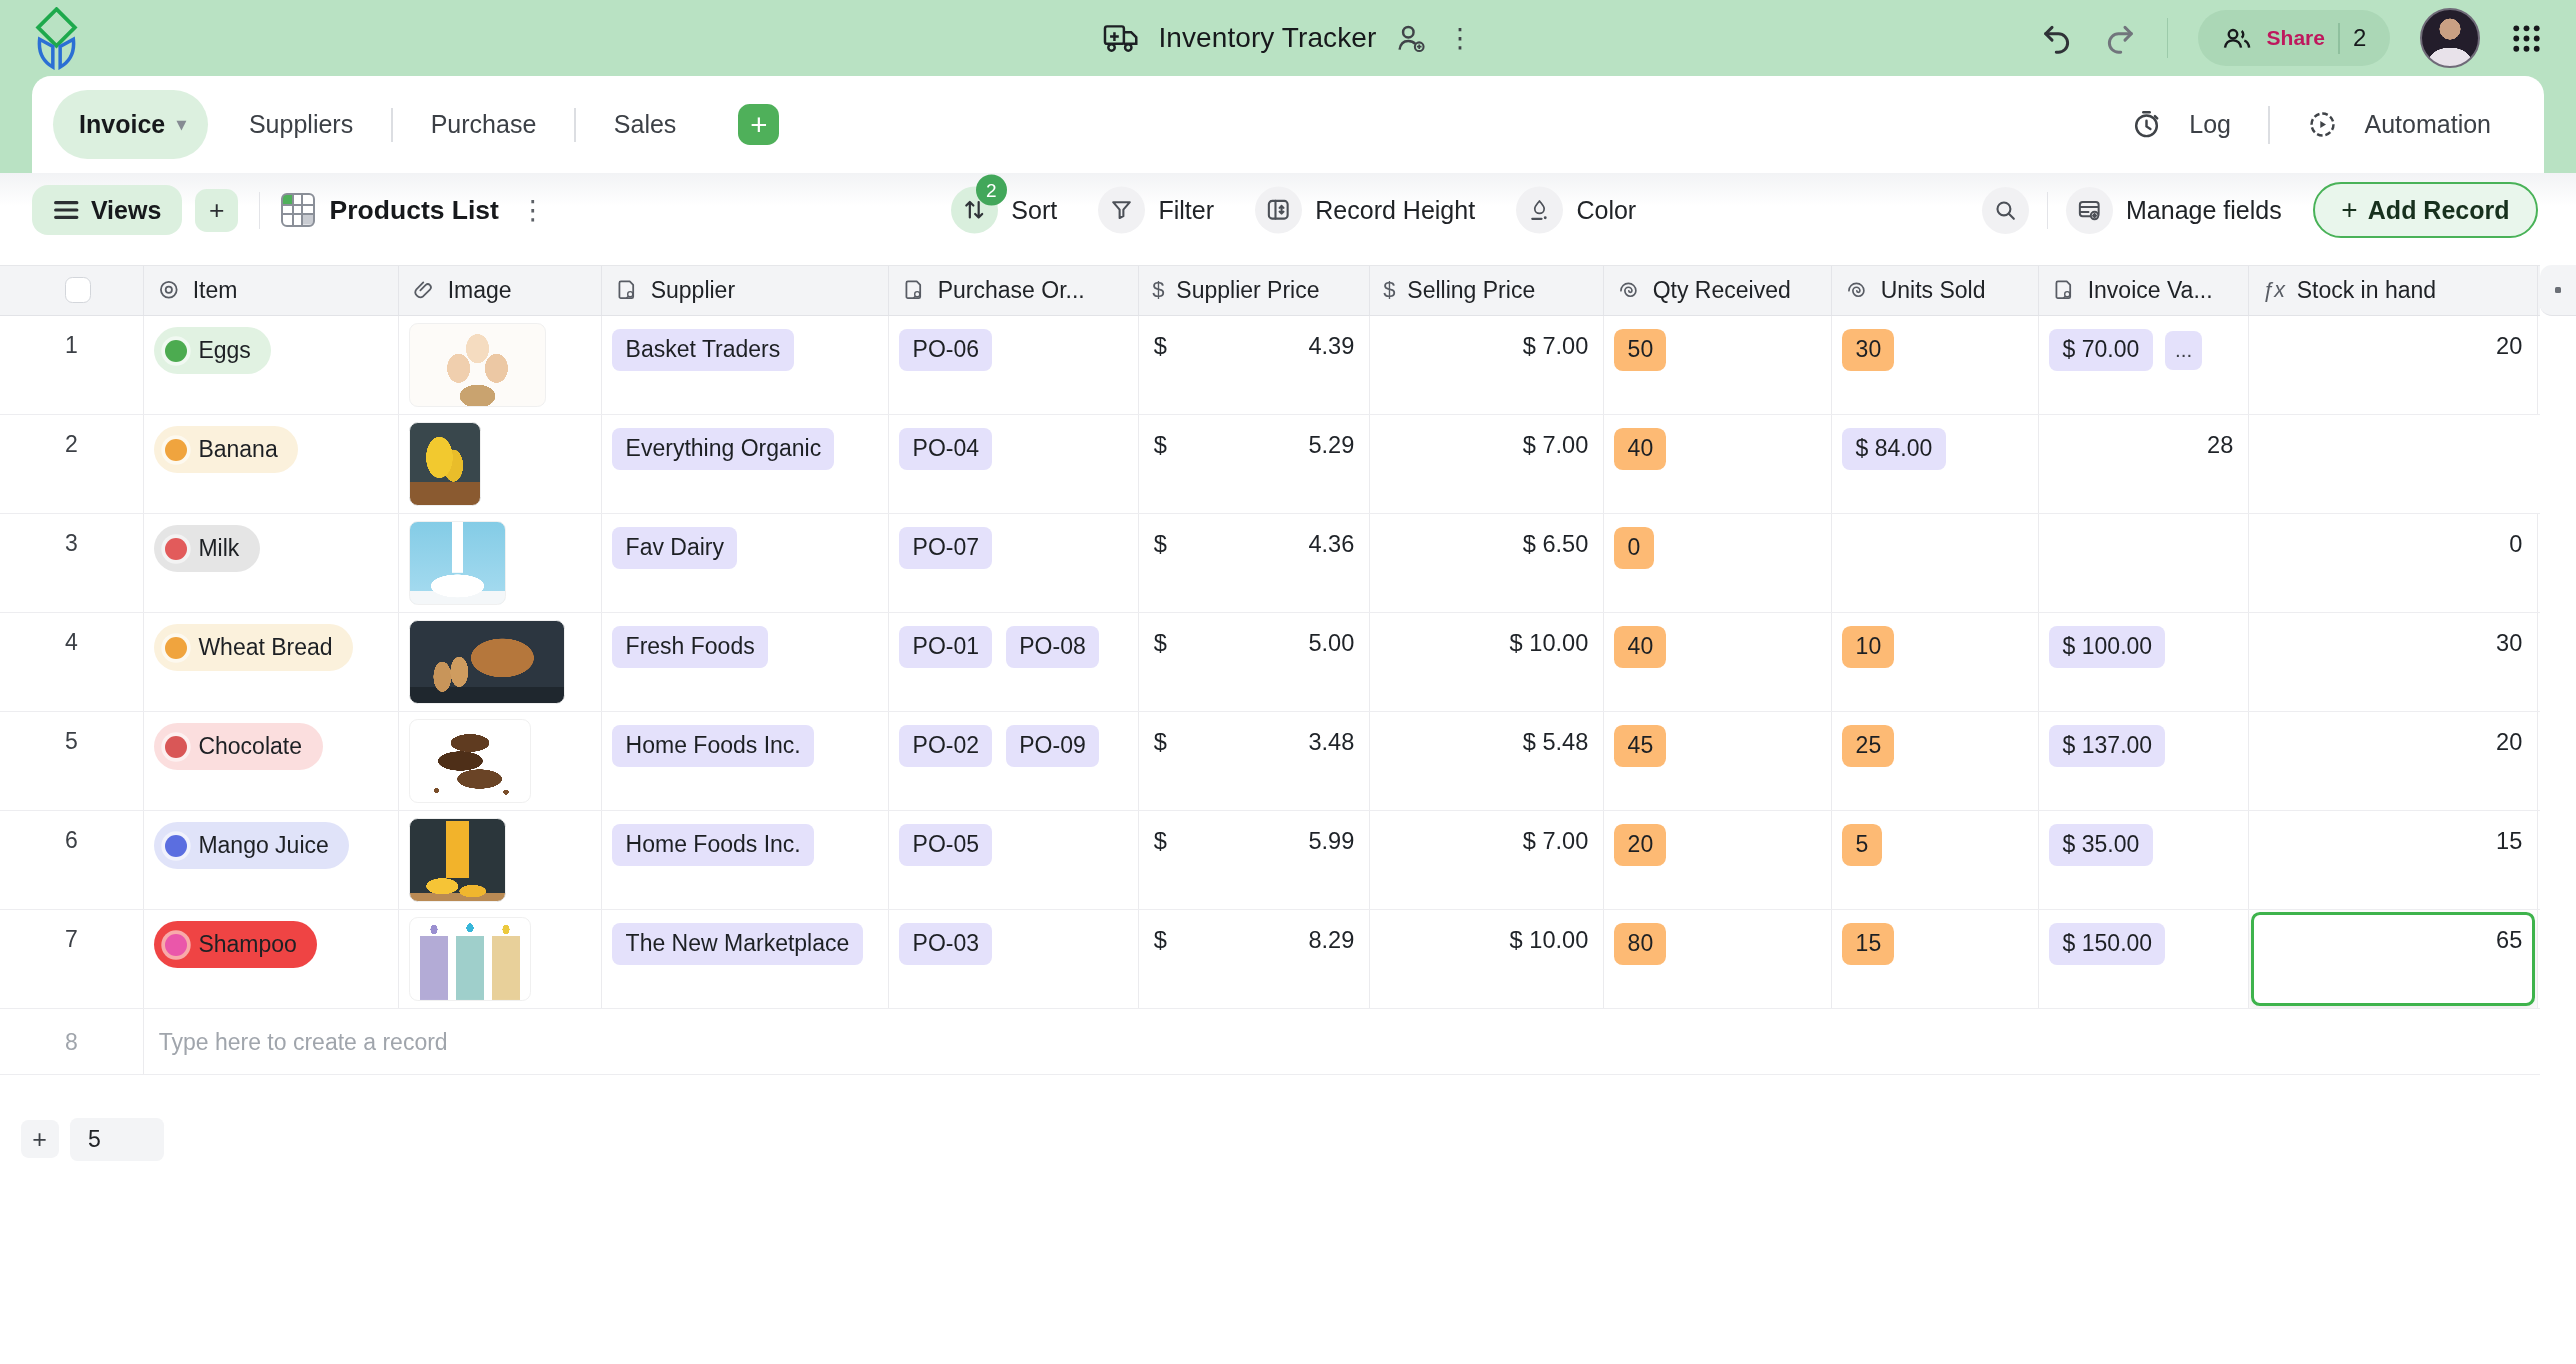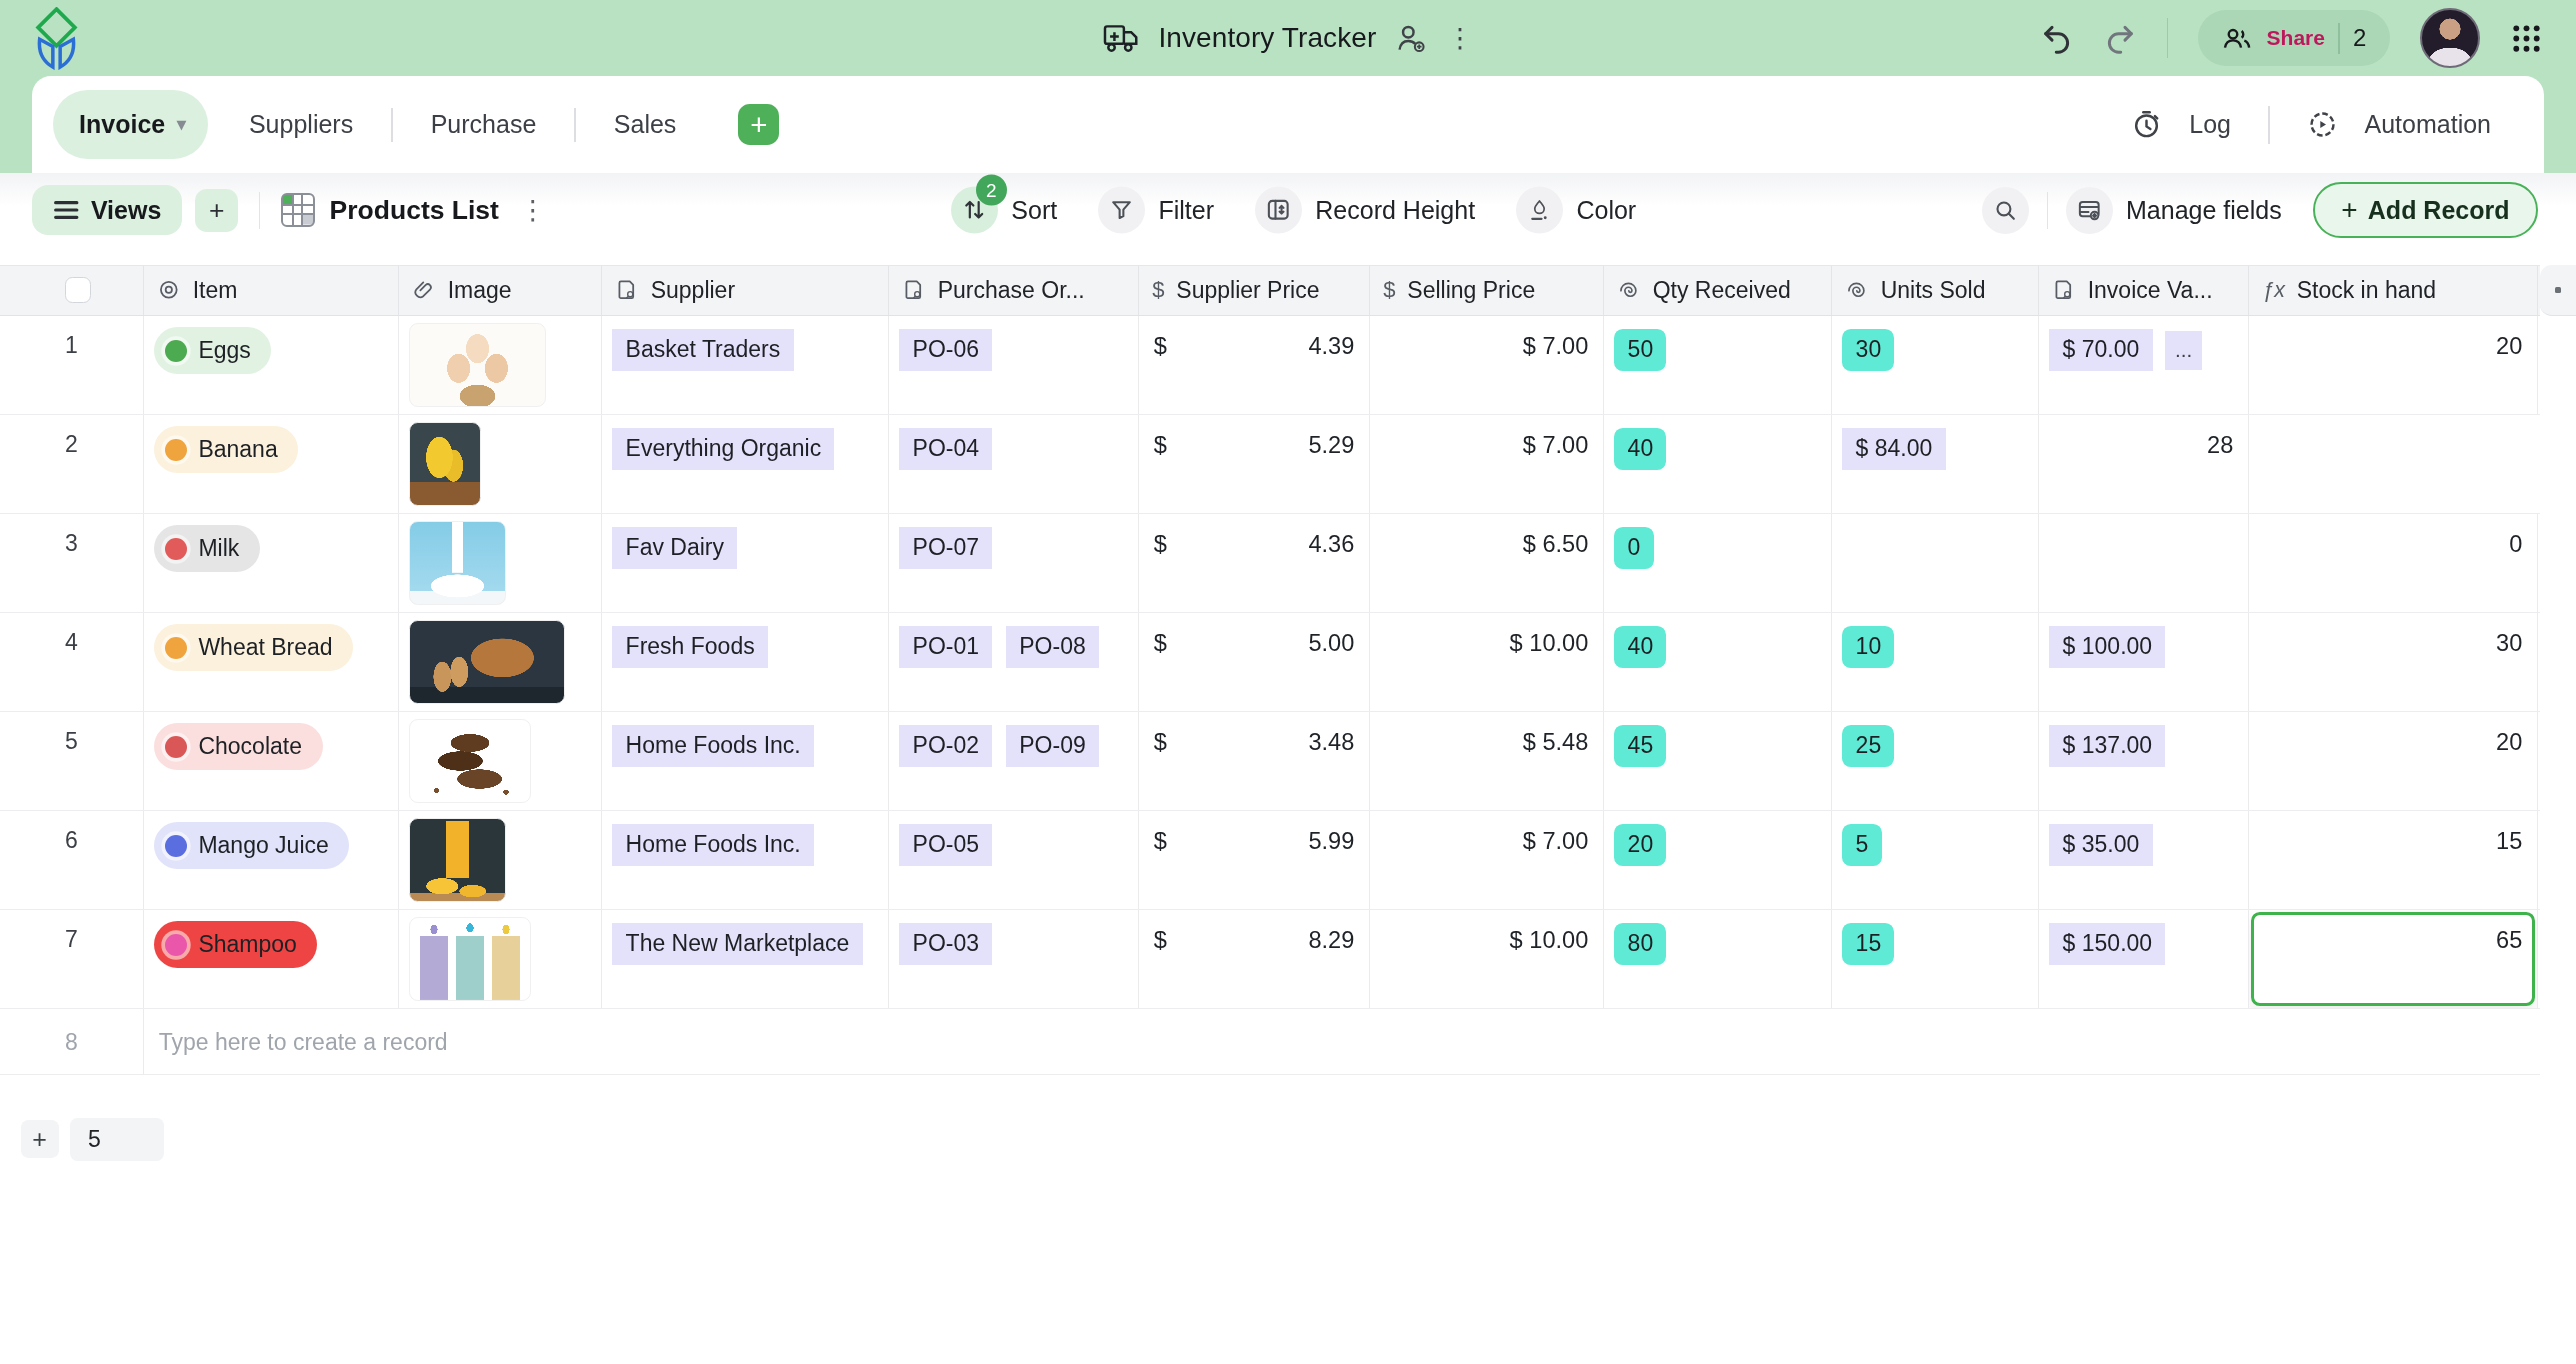--- a/index.html
+++ b/index.html
@@ -111,24 +111,24 @@
   [data-img="mango-juice"]{width:97px;background:
     linear-gradient(90deg,transparent 38%,#f2b32b 38%,#f2b32b 62%,transparent 62%) 0 8%/100% 70% no-repeat,
     radial-gradient(26.5px 13.3px at 34% 82%,#f6c436 60%,transparent 61%),
     radial-gradient(22px 10.3px at 66% 88%,#f0b62e 60%,transparent 61%),
     linear-gradient(transparent 90%,#b98a54 90%),#2b363b}
   [data-img="shampoo"]{width:122px;background:
     linear-gradient(90deg,transparent 8%,#b3abd6 8%,#b3abd6 32%,transparent 32%,transparent 38%,#9fcfcb 38%,#9fcfcb 62%,transparent 62%,transparent 68%,#e8d09a 68%,#e8d09a 92%,transparent 92%) 0 100%/100% 78% no-repeat,
     radial-gradient(5.9px 7.4px at 20% 14%,#9a8fd0 60%,transparent 61%),
     radial-gradient(5.9px 7.4px at 50% 12%,#37b6d9 60%,transparent 61%),
     radial-gradient(5.9px 7.4px at 80% 14%,#ecc93e 60%,transparent 61%),#fff}
-  .tagl{display:inline-block;margin:13.3px 0 0 10.3px;background:#e4e1fb;border-radius:0;
+  .tagl{display:inline-block;margin:13.3px 0 0 10.3px;background:#e4e1fb;border-radius:8px;
     padding:7.4px 13.3px;font-size:23px;color:#1d2024;white-space:nowrap}
   .tagl.more{padding:7.4px 10.3px;color:#3c4046;font-size:20.6px;margin-left:8.8px}
-  .tagg{display:inline-block;margin:13.3px 0 0 10.3px;background:#5eead4;border-radius:8.8px;
+  .tagg{display:inline-block;margin:13.3px 0 0 10.3px;background:#fdba74;border-radius:8.8px;
     padding:7.4px 13.3px;font-size:23px;color:#1d2024;min-width:34px;text-align:left}
   .price-cell{display:flex;justify-content:space-between;padding:17.7px 14.7px 0 14.7px;font-size:23.6px}
   .rnum{text-align:right;padding:17.7px 14.7px 0 0;font-size:23.6px}
   .stock-cell.selected::after{content:"";position:absolute;inset:2.2px;border:3.7px solid #3eb34c;border-radius:8.8px;
     pointer-events:none;box-shadow:0 7.4px 17.7px rgba(0,0,0,.08)}
   .create-row{display:grid;grid-template-columns:144px 1fr;width:2540px;height:66px;border-bottom:0.7px solid #ededf0}
   .create-num{border-right:0.7px solid #ebebee;text-align:center;padding-top:20.6px;font-size:23px;color:#a0a5ac}
   .create-input{padding:20.6px 0 0 14.7px;font-size:23px;color:#a0a5ac;cursor:text}
   .footer{margin-top:43px;padding-left:20.6px;display:flex;align-items:center;gap:11.8px}
   .foot-add{width:38px;height:38px;border-radius:7.4px;background:#f3f4f6;color:#3c4046;font-size:25px;

